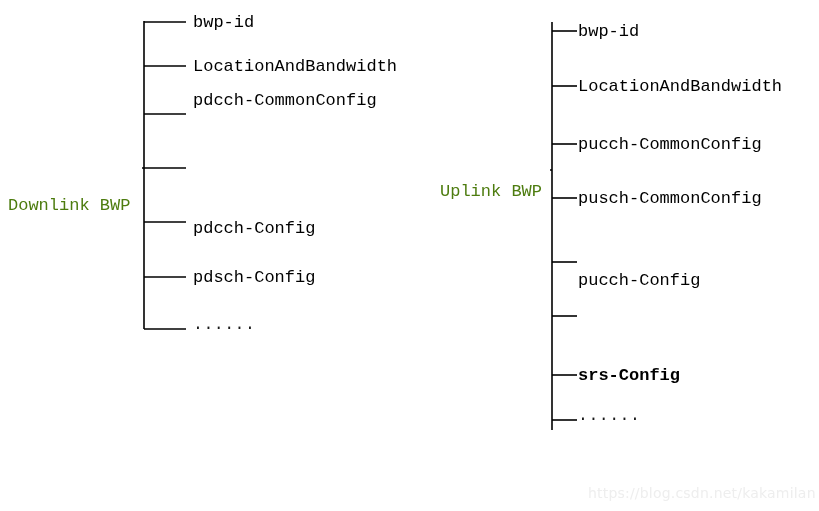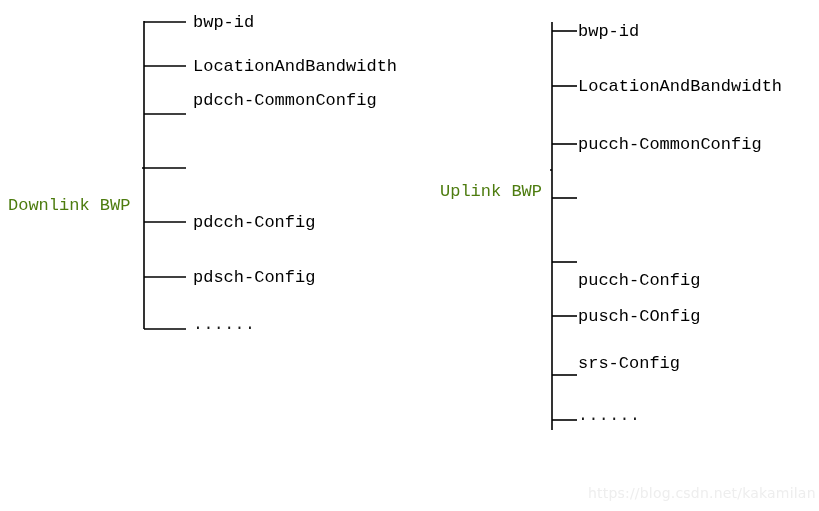--- a/index.html
+++ b/index.html
@@ -107,38 +107,38 @@
 
   <div class="root-label" style="left:8px; top:161px;">Downlink BWP</div>
 
   <div class="leaf-label" style="left:193px; top:14px;">bwp-id</div>
 
   <div class="leaf-label" style="left:193px; top:58px;">LocationAndBandwidth</div>
 
   <div class="leaf-label" style="left:193px; top:92px;">pdcch-CommonConfig</div>
 
 
-  <div class="leaf-label" style="left:193px; top:214px;">pdcch-Config</div>
+  <div class="leaf-label" style="left:193px; top:220px;">pdcch-Config</div>
 
   <div class="leaf-label" style="left:193px; top:269px;text-align:right;">pdsch-Config</div>
 
   <div class="dots-label" style="left:193px; top:317px;">......</div>
 
   <div class="root-label" style="left:440px; top:147px;">Uplink BWP</div>
 
   <div class="leaf-label" style="left:578px; top:23px;">bwp-id</div>
 
   <div class="leaf-label" style="left:578px; top:78px;">LocationAndBandwidth</div>
 
   <div class="leaf-label" style="left:578px; top:136px;font-family:Liberation Mono, monospace;">pucch-CommonConfig</div>
 
+  <div class="leaf-label" style="left:578px; top:190px;">pusch-CommonConfig</div>
 
   <div class="leaf-label" style="left:578px; top:272px;">pucch-Config</div>
 
-  <div class="leaf-label" style="left:578px; top:308px;">pusch-COnfig</div>
 
-  <div class="leaf-label" style="left:578px; top:355px;">srs-Config</div>
+  <div class="leaf-label" style="left:578px; top:367px;font-weight:bold;">srs-Config</div>
 
   <div class="dots-label" style="left:578px; top:408px;">......</div>
 
   <div class="watermark">https://blog.csdn.net/kakamilan</div>
 
 </div>
 
 </body></html>

